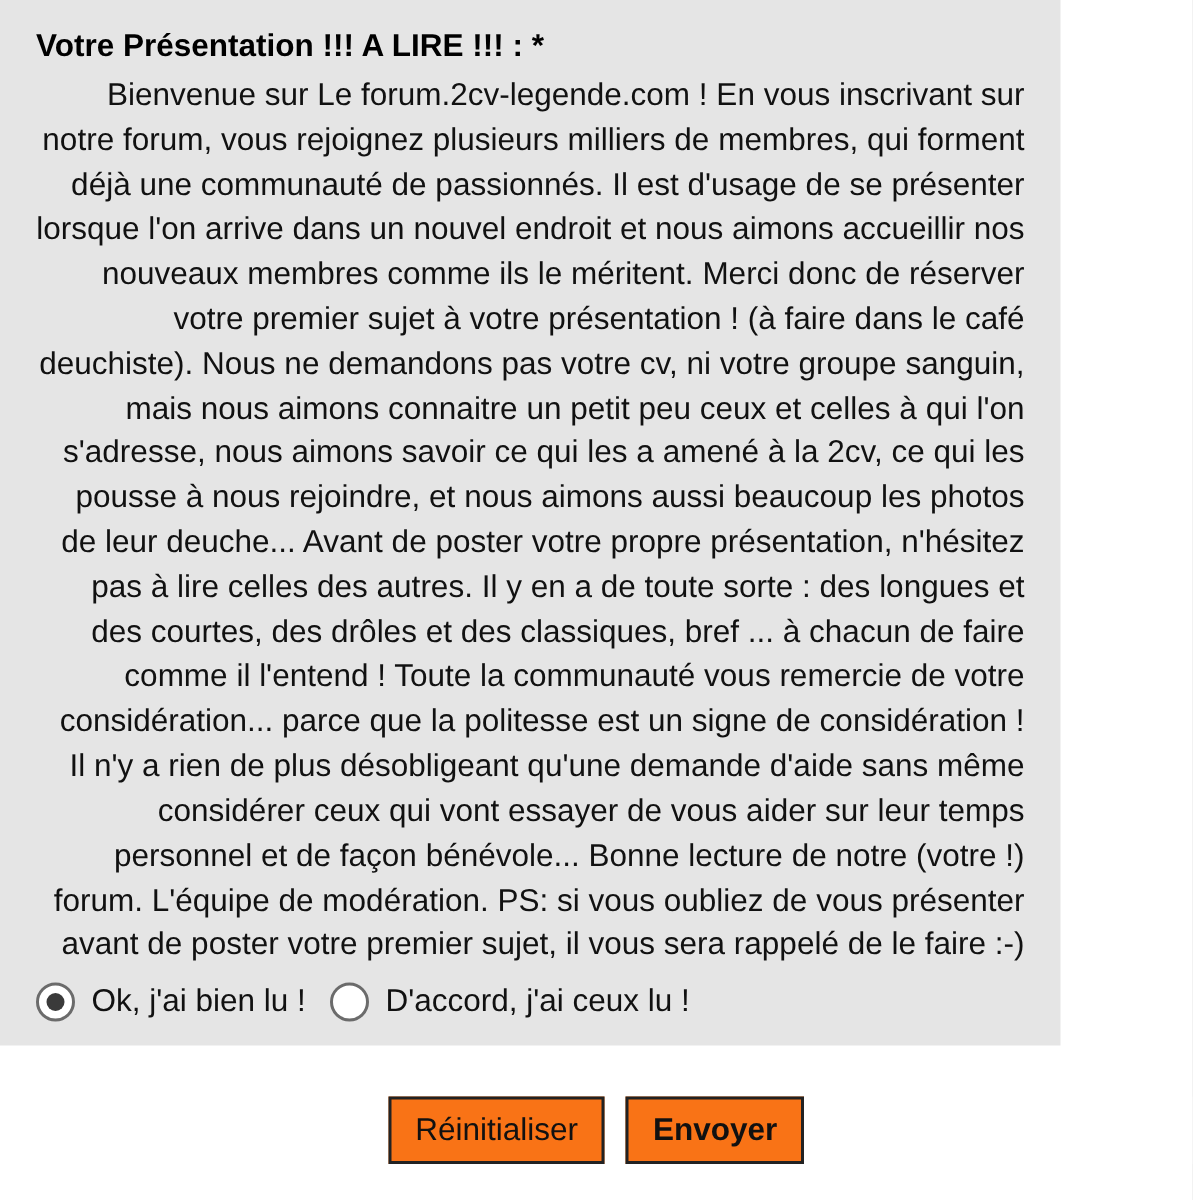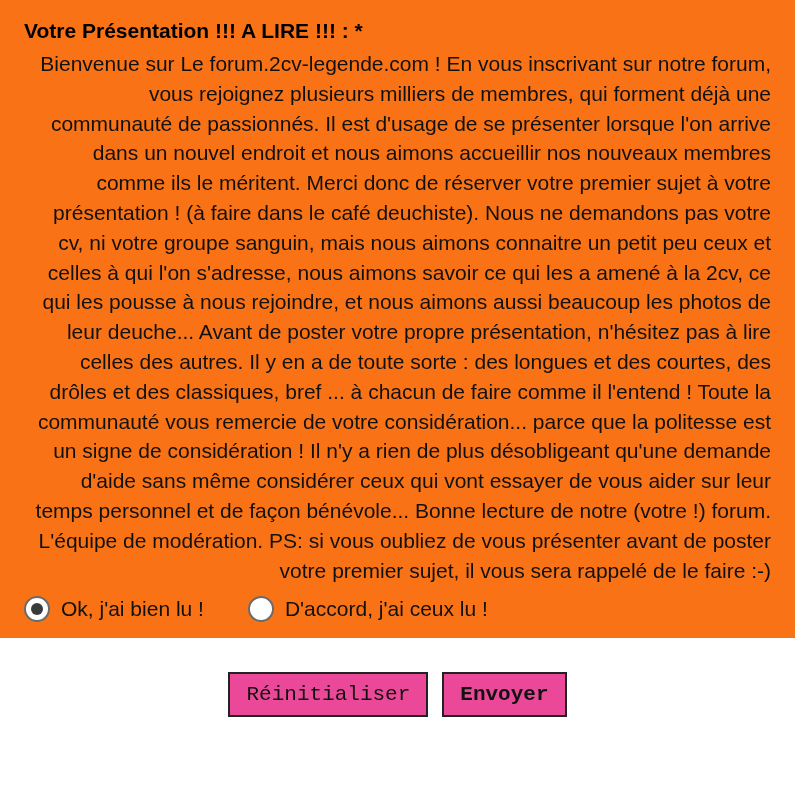--- a/index.html
+++ b/index.html
@@ -14,43 +14,43 @@
     color: #111111;
     overflow: hidden;
   }
   .page {
     position: relative;
     width: 795px;
     height: 800px;
     box-sizing: border-box;
   }
   .form-panel {
-    background: #f97316;
+    background: #e5e5e5;
     padding: 18px 24px 14px 24px;
     box-sizing: border-box;
-    width: 795px;
+    width: 707px;
   }
   .question-title {
     font-size: 21px;
     font-weight: bold;
     line-height: 1.28;
     margin: 0 0 4px 0;
     color: #000000;
   }
   .question-body {
     font-size: 21px;
     line-height: 1.42;
     color: #111111;
     margin: 0 0 10px 0;
     text-align: right;
   }
   .options-row {
     display: flex;
     align-items: center;
-    gap: 44px;
+    gap: 16px;
     margin-top: 6px;
     margin-bottom: 2px;
   }
   .option {
     display: flex;
     align-items: center;
     gap: 11px;
     cursor: pointer;
   }
   .radio {
@@ -80,24 +80,24 @@
   }
   .buttons-row {
     display: flex;
     justify-content: center;
     align-items: center;
     gap: 14px;
     margin-top: 34px;
     background: #ffffff;
   }
   .btn {
-    font-family: Liberation Mono, monospace;
+    font-family: Liberation Sans, sans-serif;
     font-size: 21px;
     color: #111111;
-    background: #ec4899;
+    background: #f97316;
     border: 2px solid #222222;
     padding: 8px 16px;
     line-height: 1.2;
     cursor: pointer;
   }
   .btn-submit {
     font-weight: bold;
   }
 </style>
 </head>

